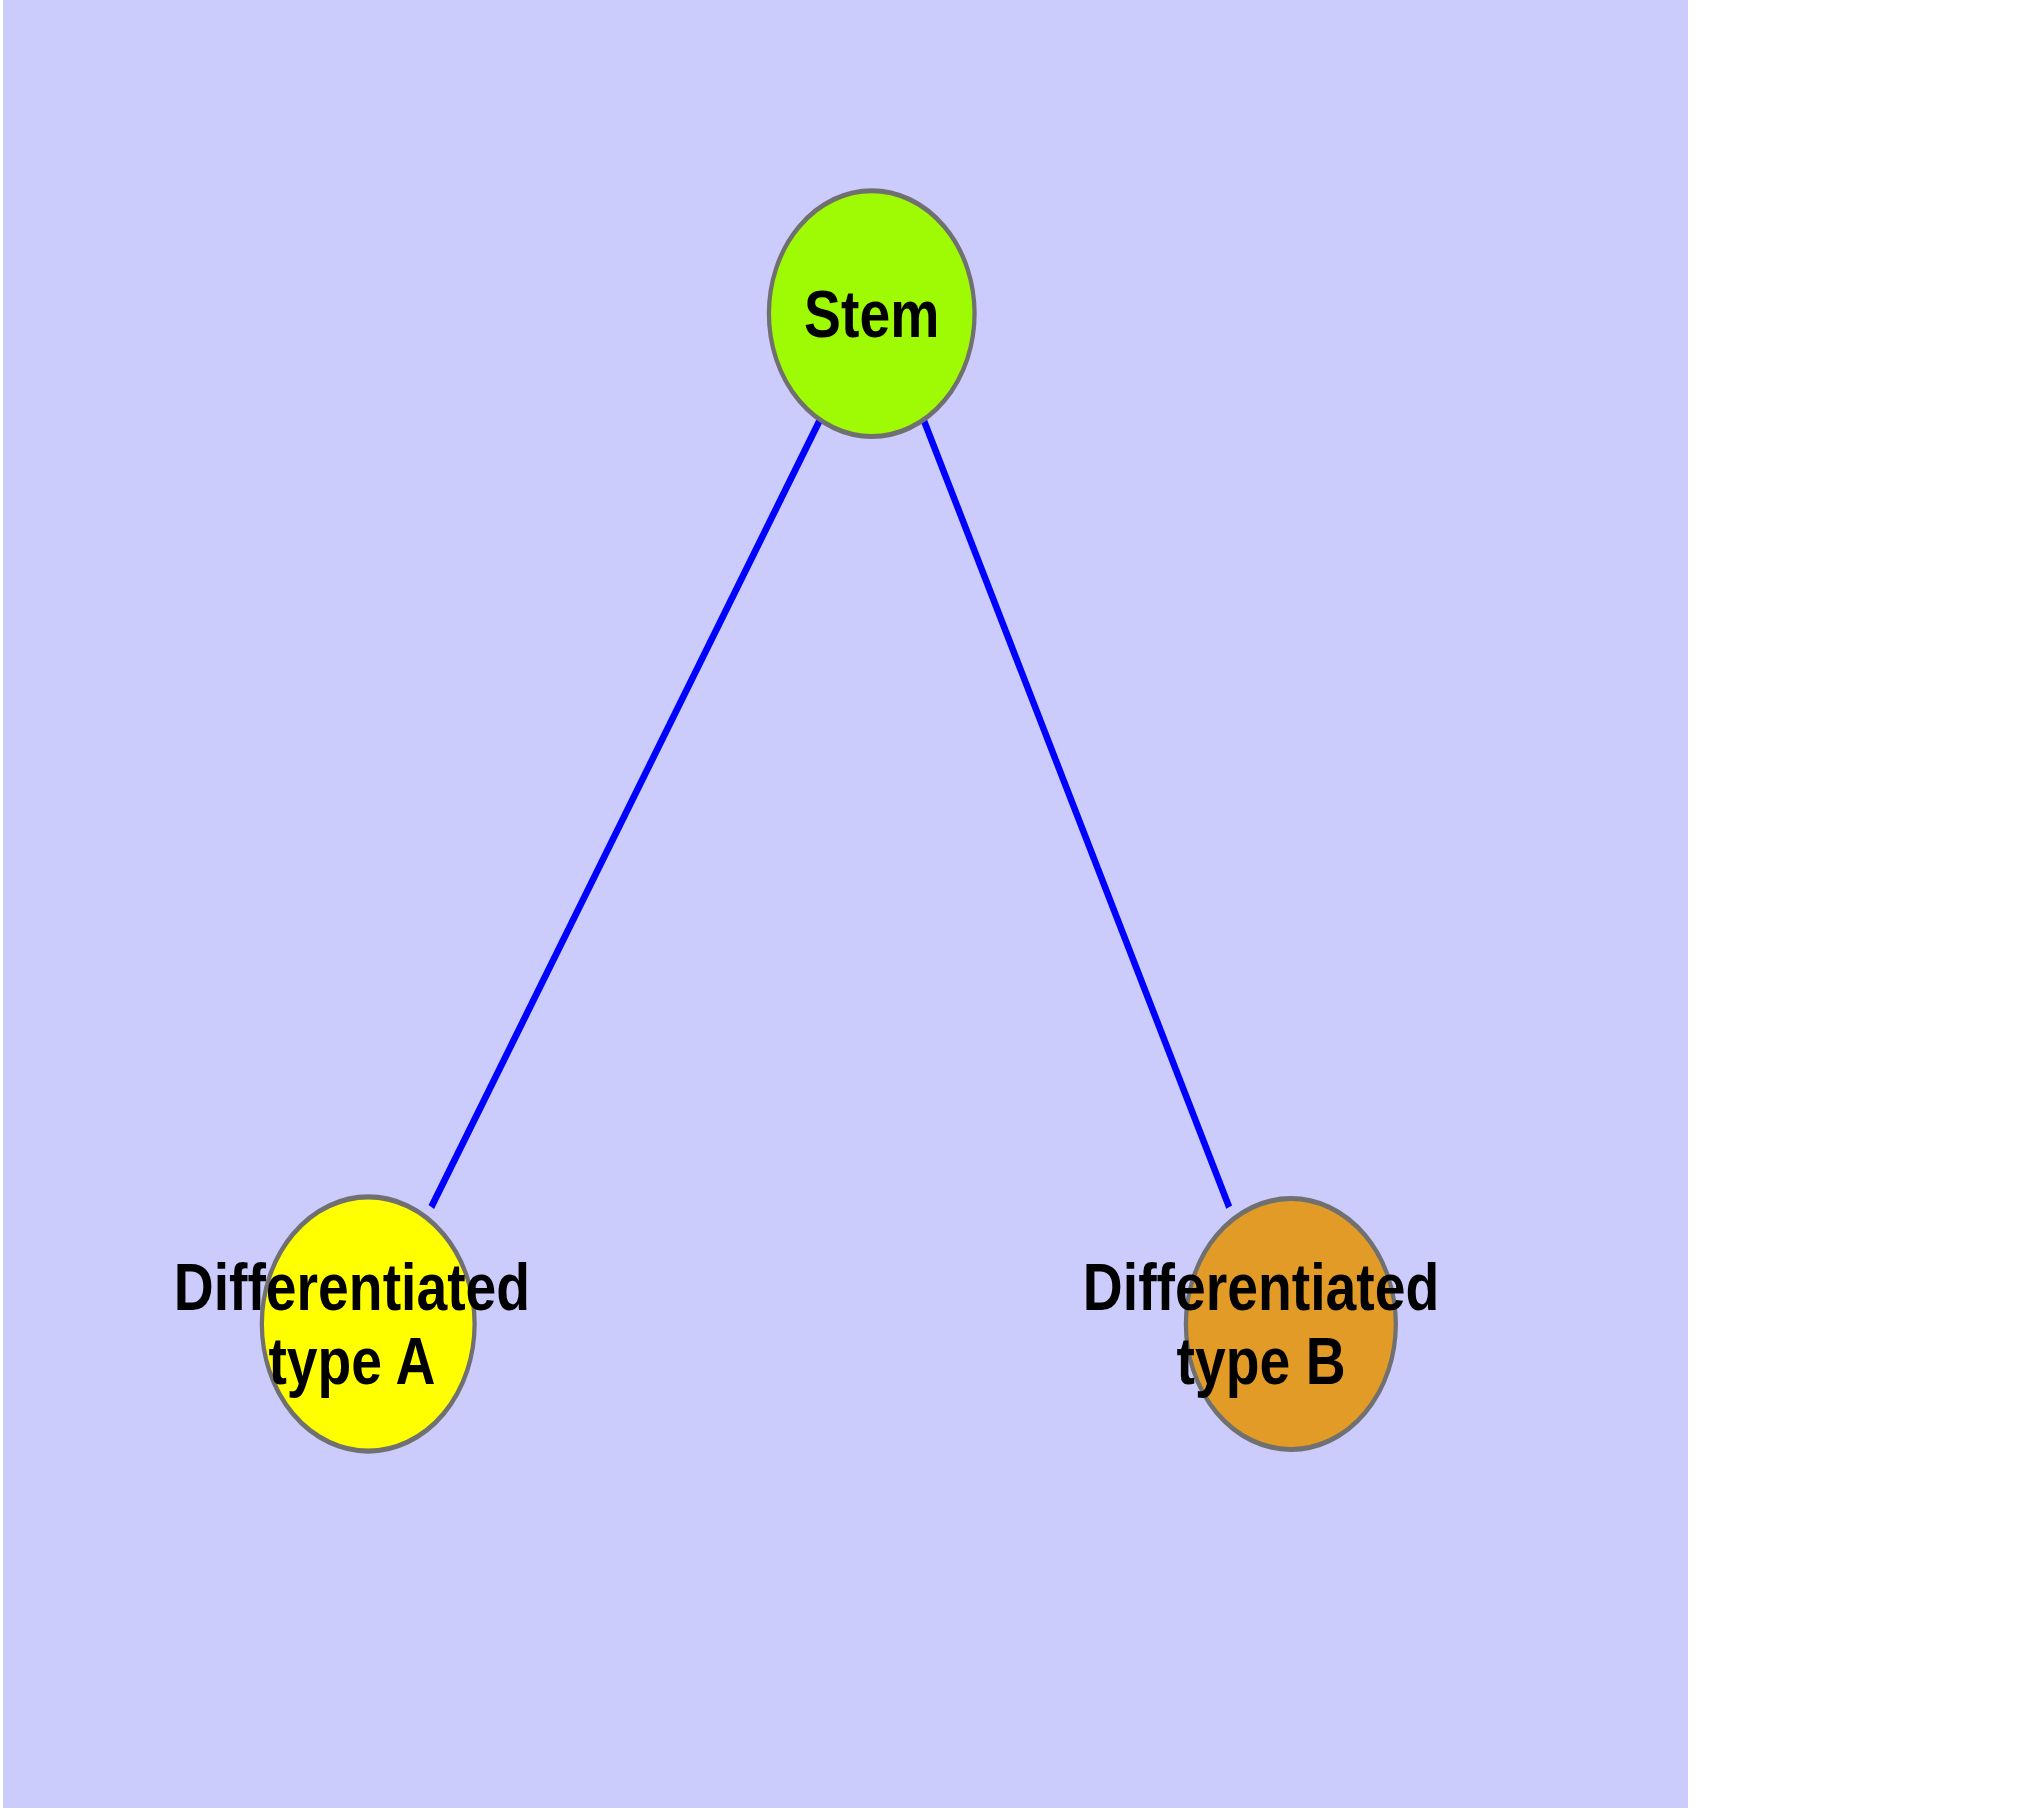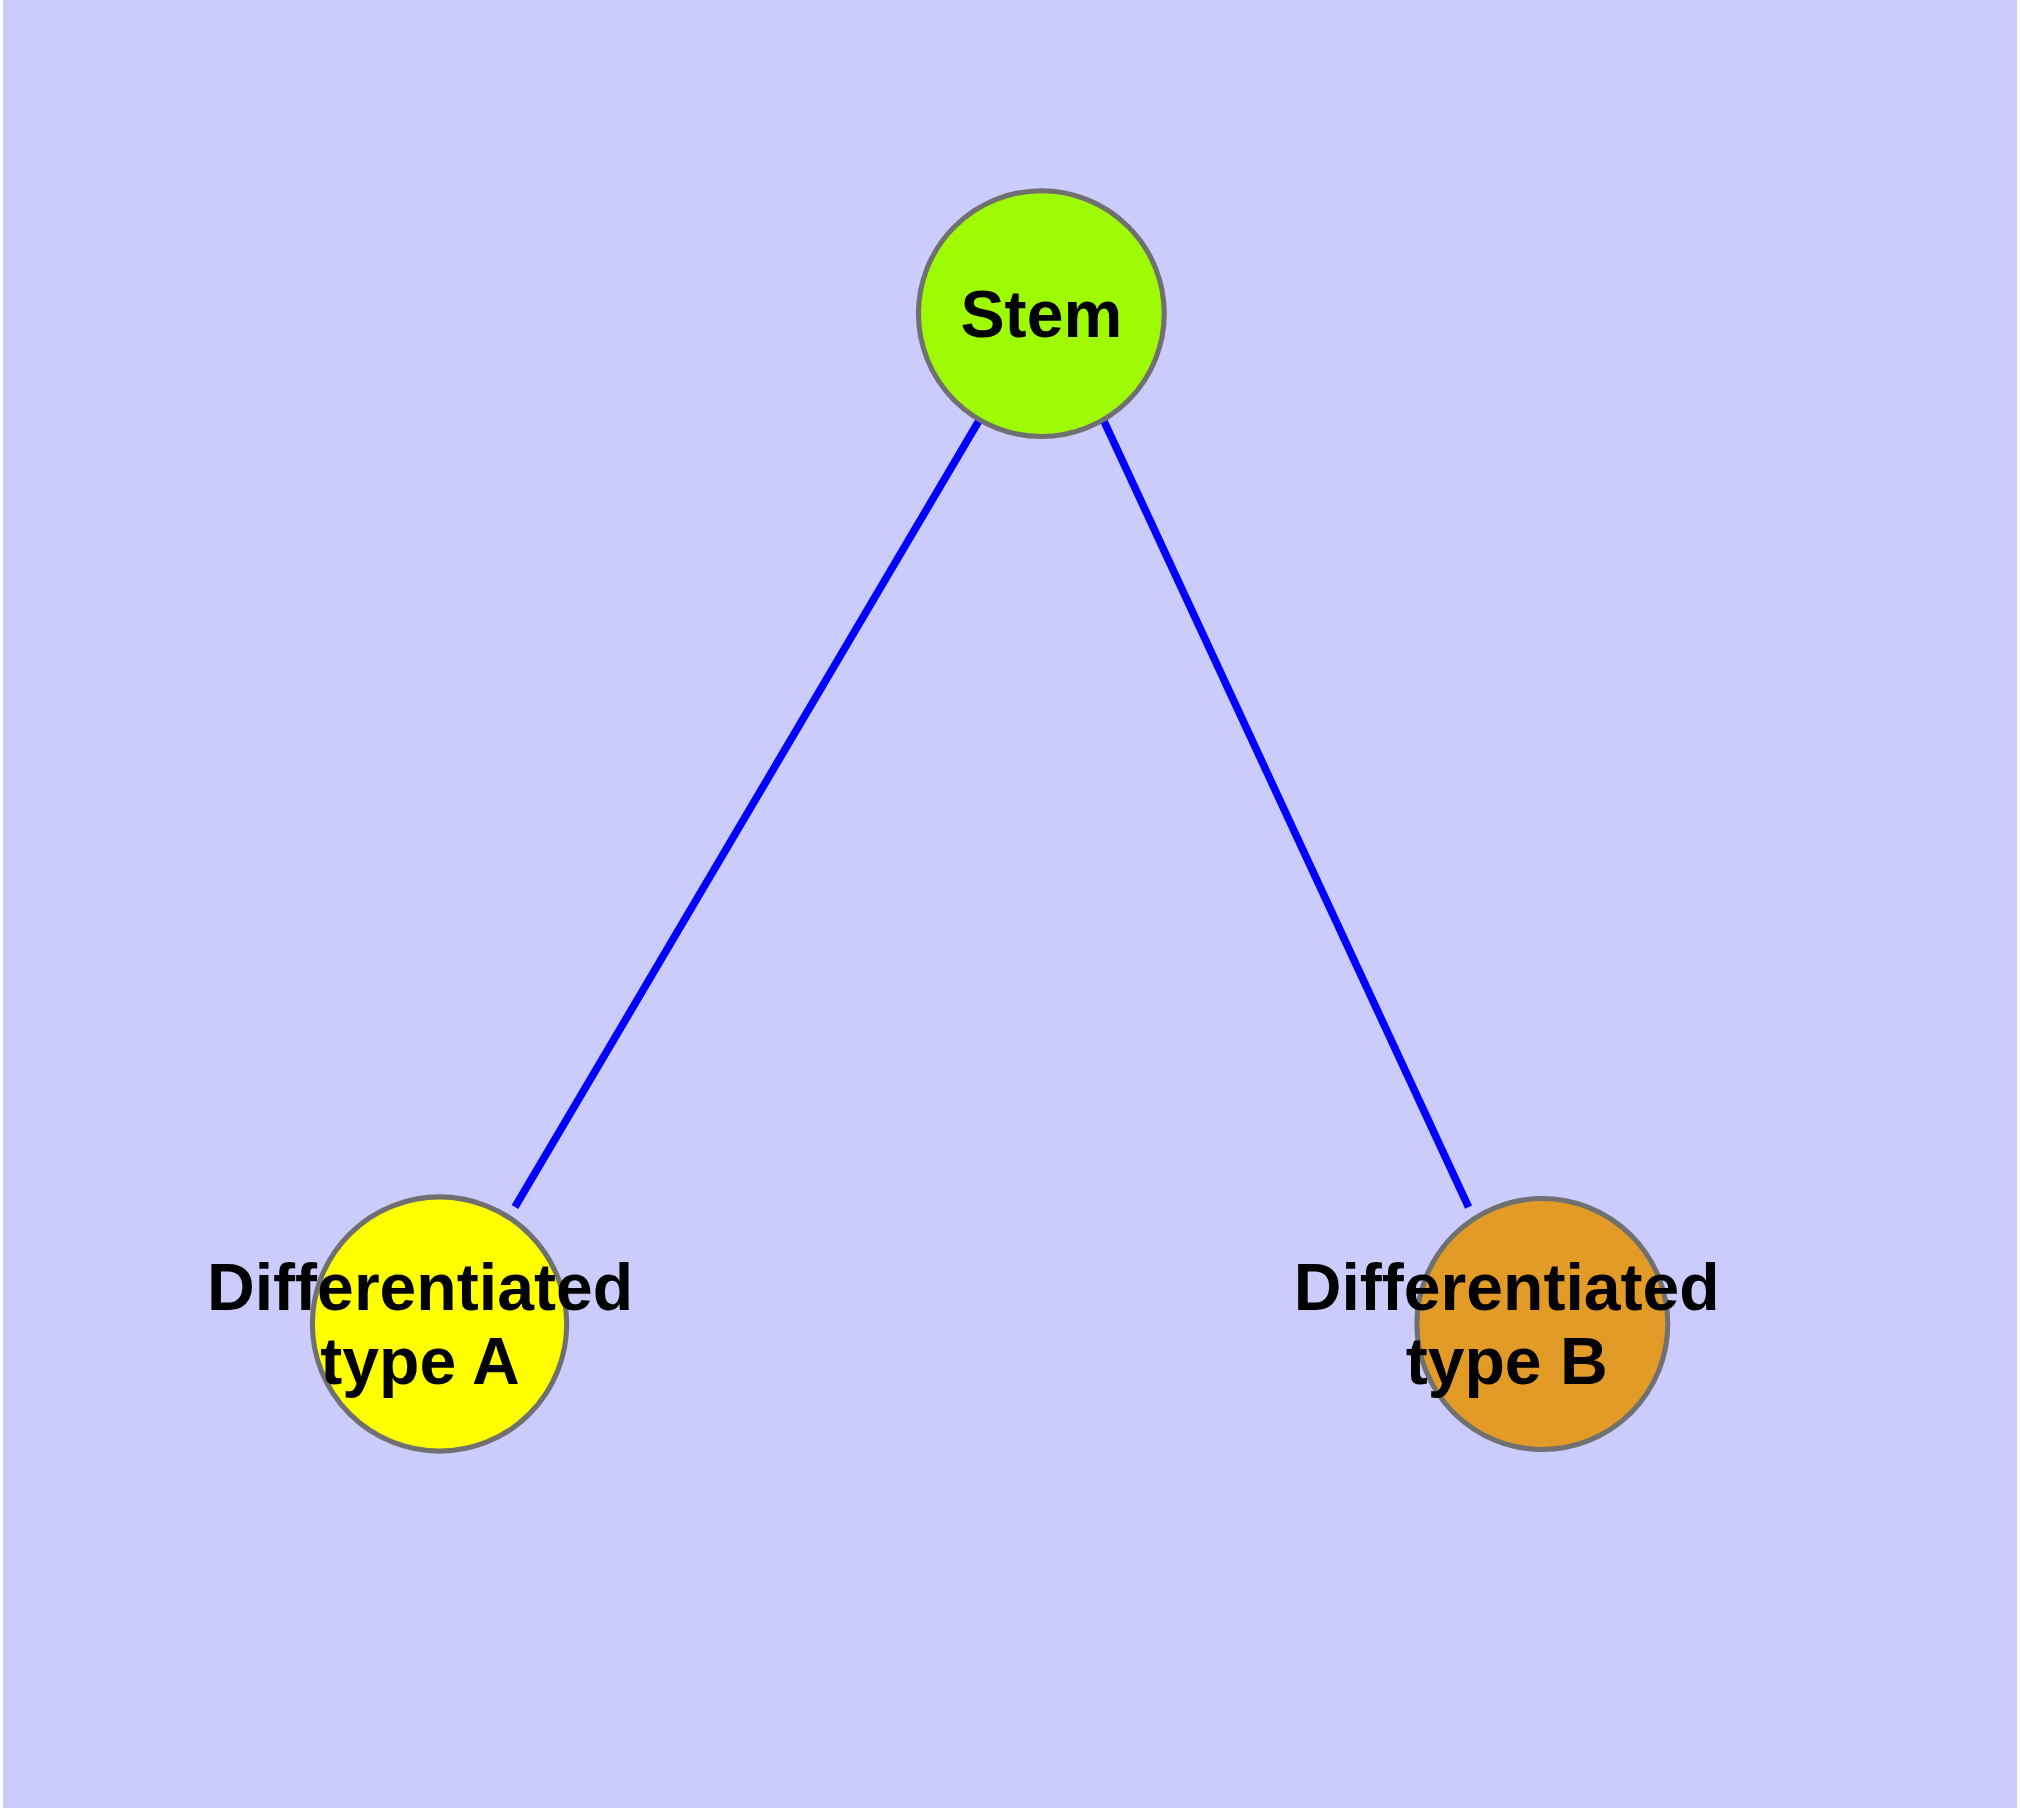--- a/index.html
+++ b/index.html
@@ -13,21 +13,21 @@
     width: 2021px;
     height: 1812px;
     background: #ffffff;
     overflow: hidden;
     font-family: "Liberation Sans", "DejaVu Sans", sans-serif;
   }
   #plot-area {
     position: absolute;
     left: 3.4px;
     top: 0px;
-    width: 2014px;
+    width: 1685px;
     height: 1808px;
     background: #ccccfc;
   }
   #graph-svg {
     position: absolute;
     left: 0;
     top: 0;
     width: 100%;
     height: 100%;
     display: block;

